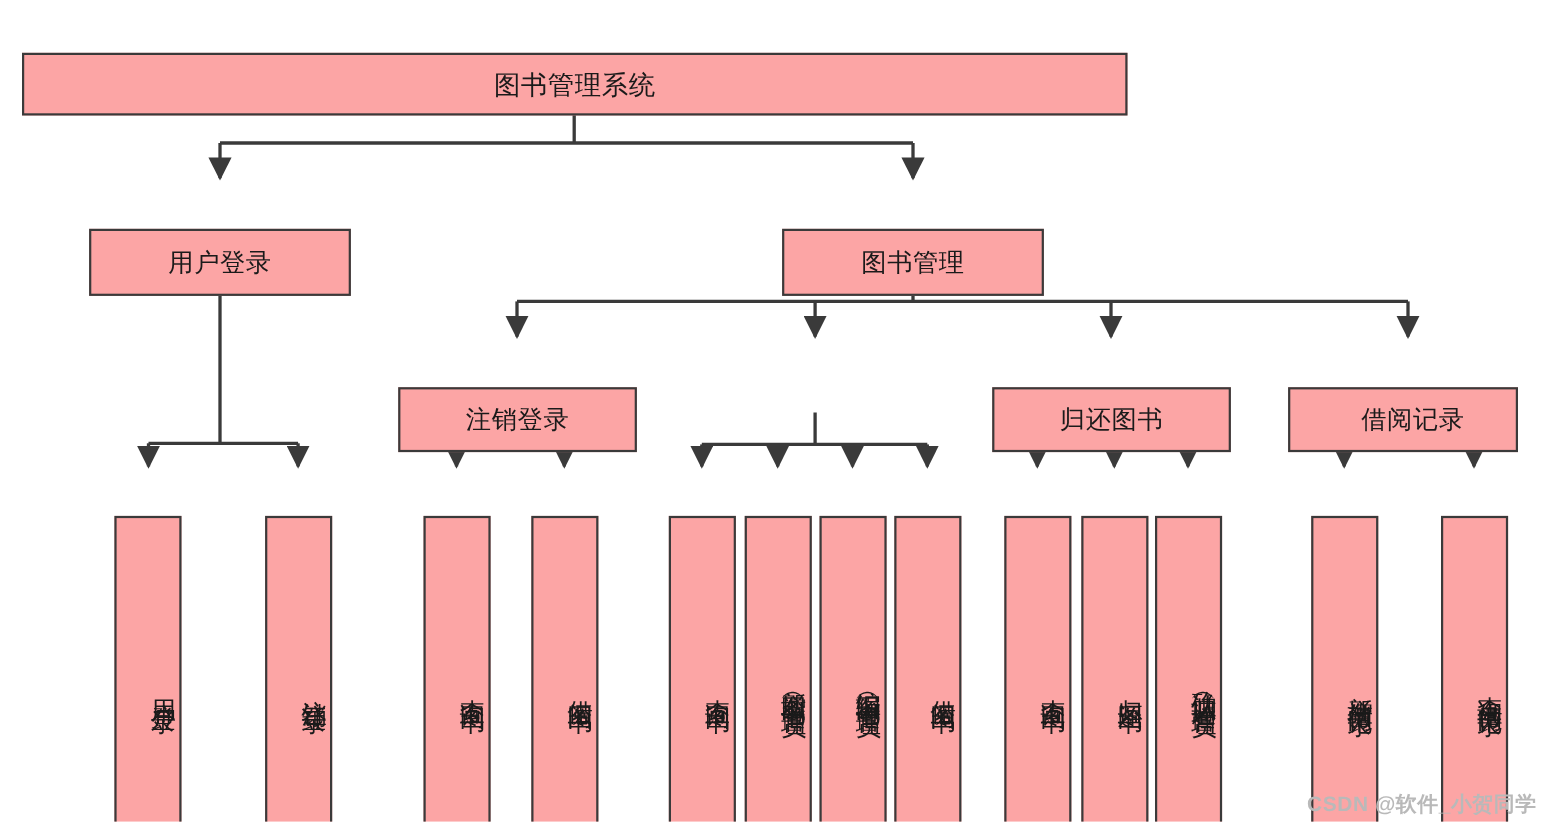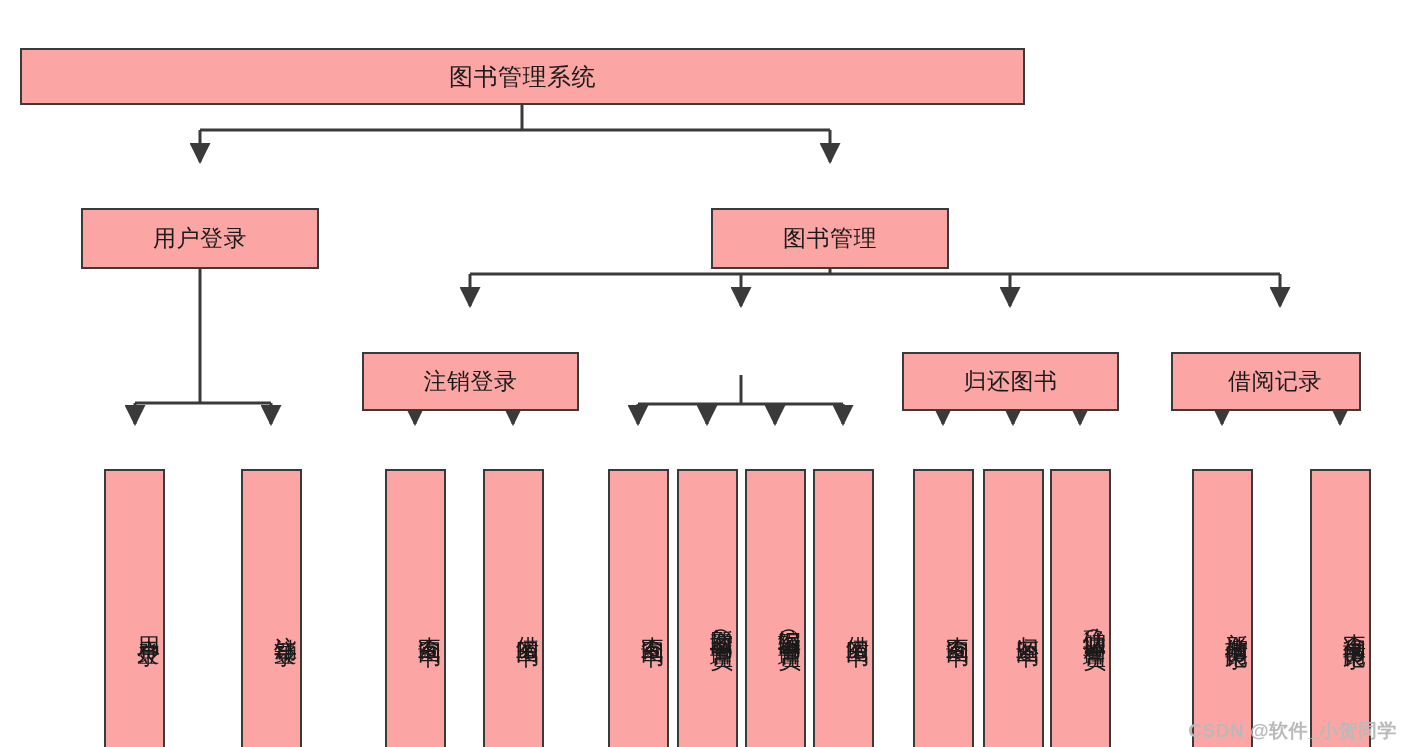--- a/index.html
+++ b/index.html
@@ -136,21 +136,21 @@
   <div class="node horiz" style="left:711px; top:172px; width:238px; height:61px;">
     <span>图书管理</span>
   </div>
 
   <div class="node horiz" style="left:362px; top:316px; width:217px; height:59px;">
     <span>注销登录</span>
   </div>
   <div class="node horiz" style="left:902px; top:316px; width:217px; height:59px;">
     <span>归还图书</span>
   </div>
-  <div class="node horiz" style="left:1171px; top:316px; width:190px; height:59px;padding-left:18px;">
+  <div class="node horiz" style="left:1171px; top:316px; width:209px; height:59px;padding-left:18px;">
     <span>借阅记录</span>
   </div>
 
   <div class="node vert" style="left:104px; top:433px; width:61px; height:301px;">
     <span>用户登录</span>
   </div>
   <div class="node vert" style="left:241px; top:433px; width:61px; height:301px;">
     <span>注销登录</span>
   </div>
 

